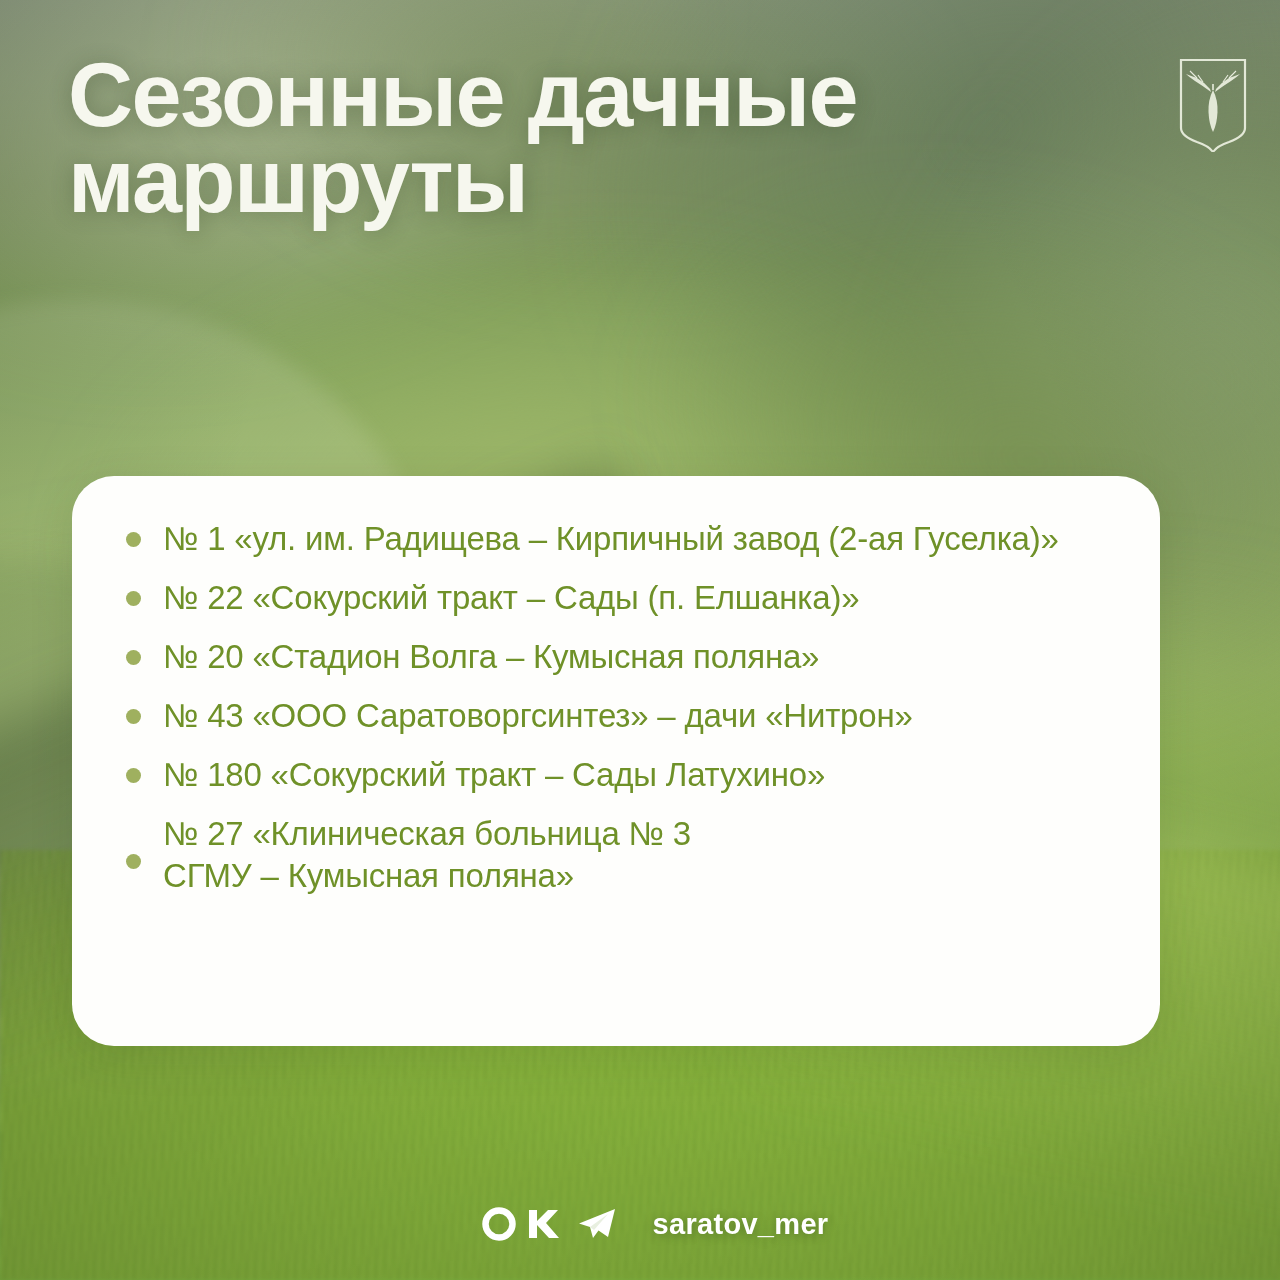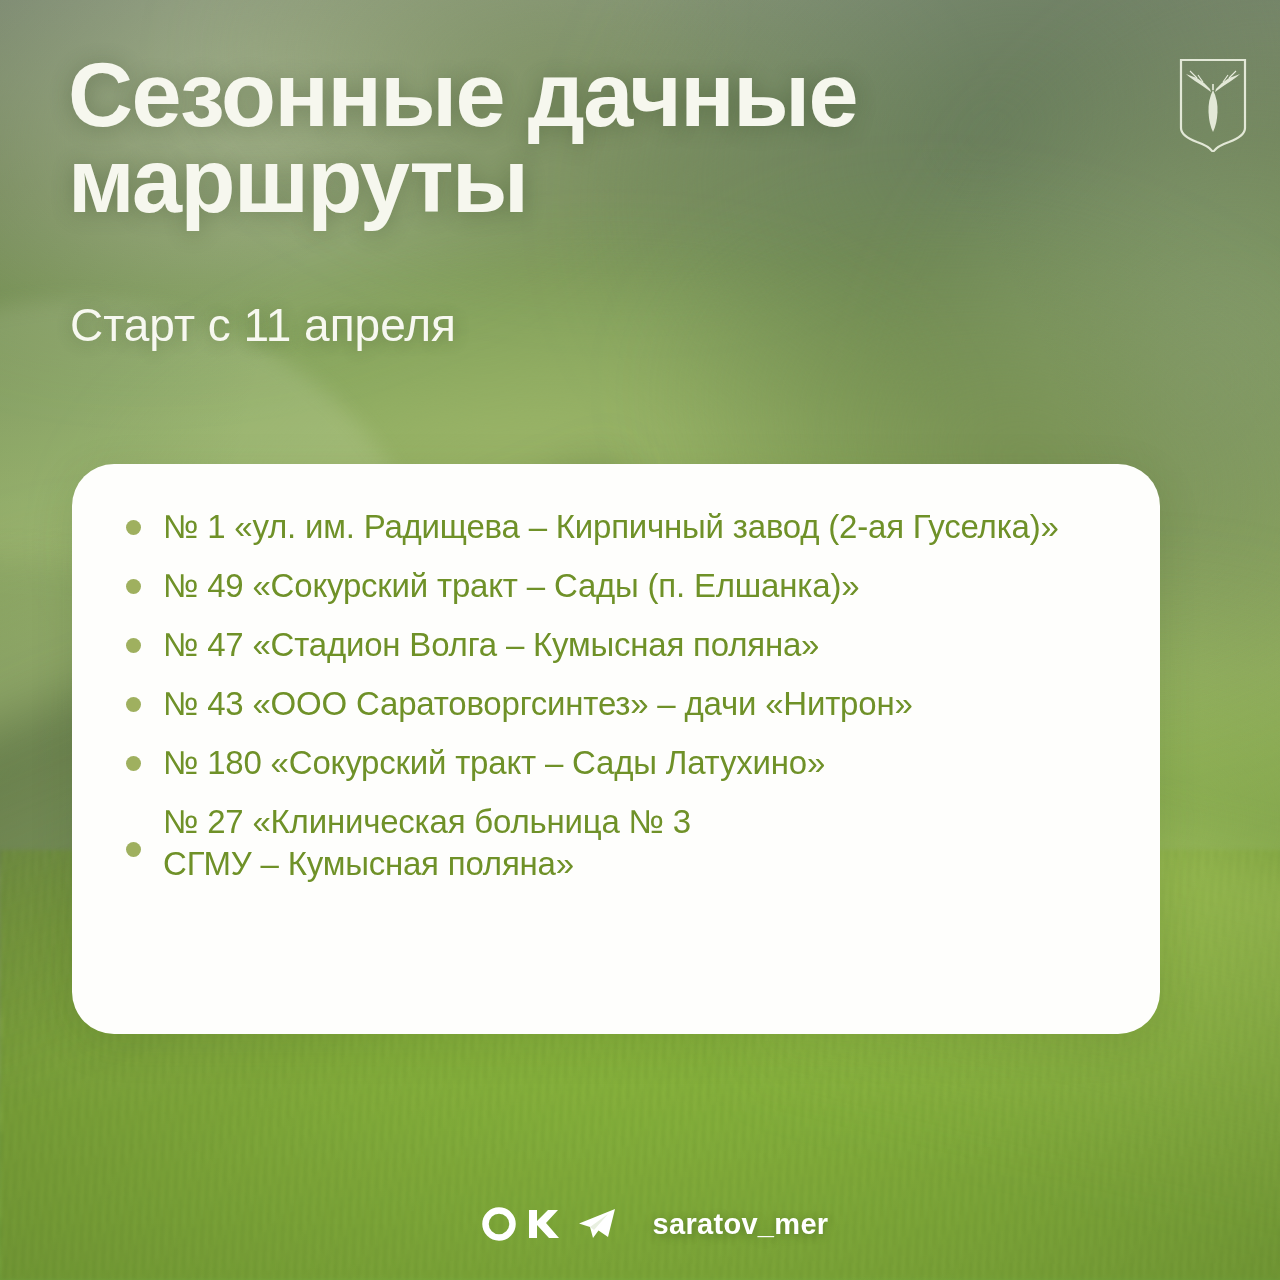--- a/index.html
+++ b/index.html
@@ -181,21 +181,21 @@
     font-size: 46px;
     font-weight: 400;
     letter-spacing: 0px;
     color: #f7f8f0;
     text-shadow: 0 2px 16px rgba(40,60,28,.3);
   }
 
   
   .card {
     position: absolute;
-    left: 72px; top: 464px;
+    left: 72px; top: 476px;
     width: 1088px;
     min-height: 570px;
     background: #fefefc;
     border-radius: 42px;
     box-shadow: 0 10px 44px rgba(40,62,24,.14);
     padding: 42px 40px 40px 40px;
     box-sizing: border-box;
   }
   .route-list {
     list-style: none;
@@ -282,35 +282,34 @@
 
       <path d="M34 36 Q26 30 18 25 Q12 21 9 18 Q14 20 20 22 Q27 26 33 33 Z" fill="#f2f5e8" opacity=".95"></path>
       <path d="M20 22 Q16 18 13 15 M26 26 Q23 22 21 19" stroke="#f2f5e8" stroke-width="1.1" fill="none"></path>
 
       <path d="M38 36 Q46 30 54 25 Q60 21 63 18 Q58 20 52 22 Q45 26 39 33 Z" fill="#f2f5e8" opacity=".95"></path>
       <path d="M52 22 Q56 18 59 15 M46 26 Q49 22 51 19" stroke="#f2f5e8" stroke-width="1.1" fill="none"></path>
     </svg>
   </div>
 
   <h1 class="title">Сезонные дачные маршруты</h1>
-  <p class="subtitle">Старт с 11 апреля</p>
 
   <div class="card">
     <ul class="route-list">
       <li class="route-item">
         <span class="route-bullet"></span>
         <span class="route-text">№ 1 «ул. им. Радищева – Кирпичный завод (2-ая Гуселка)»</span>
       </li>
       <li class="route-item">
         <span class="route-bullet"></span>
-        <span class="route-text">№ 49 «Сокурский тракт – Сады (п. Елшанка)»</span>
-      </li>
-      <li class="route-item">
-        <span class="route-bullet"></span>
-        <span class="route-text">№ 47 «Стадион Волга – Кумысная поляна»</span>
+        <span class="route-text">№ 22 «Сокурский тракт – Сады (п. Елшанка)»</span>
+      </li>
+      <li class="route-item">
+        <span class="route-bullet"></span>
+        <span class="route-text">№ 20 «Стадион Волга – Кумысная поляна»</span>
       </li>
       <li class="route-item">
         <span class="route-bullet"></span>
         <span class="route-text">№ 43 «ООО Саратоворгсинтез» – дачи «Нитрон»</span>
       </li>
       <li class="route-item">
         <span class="route-bullet"></span>
         <span class="route-text">№ 180 «Сокурский тракт – Сады Латухино»</span>
       </li>
       <li class="route-item">

